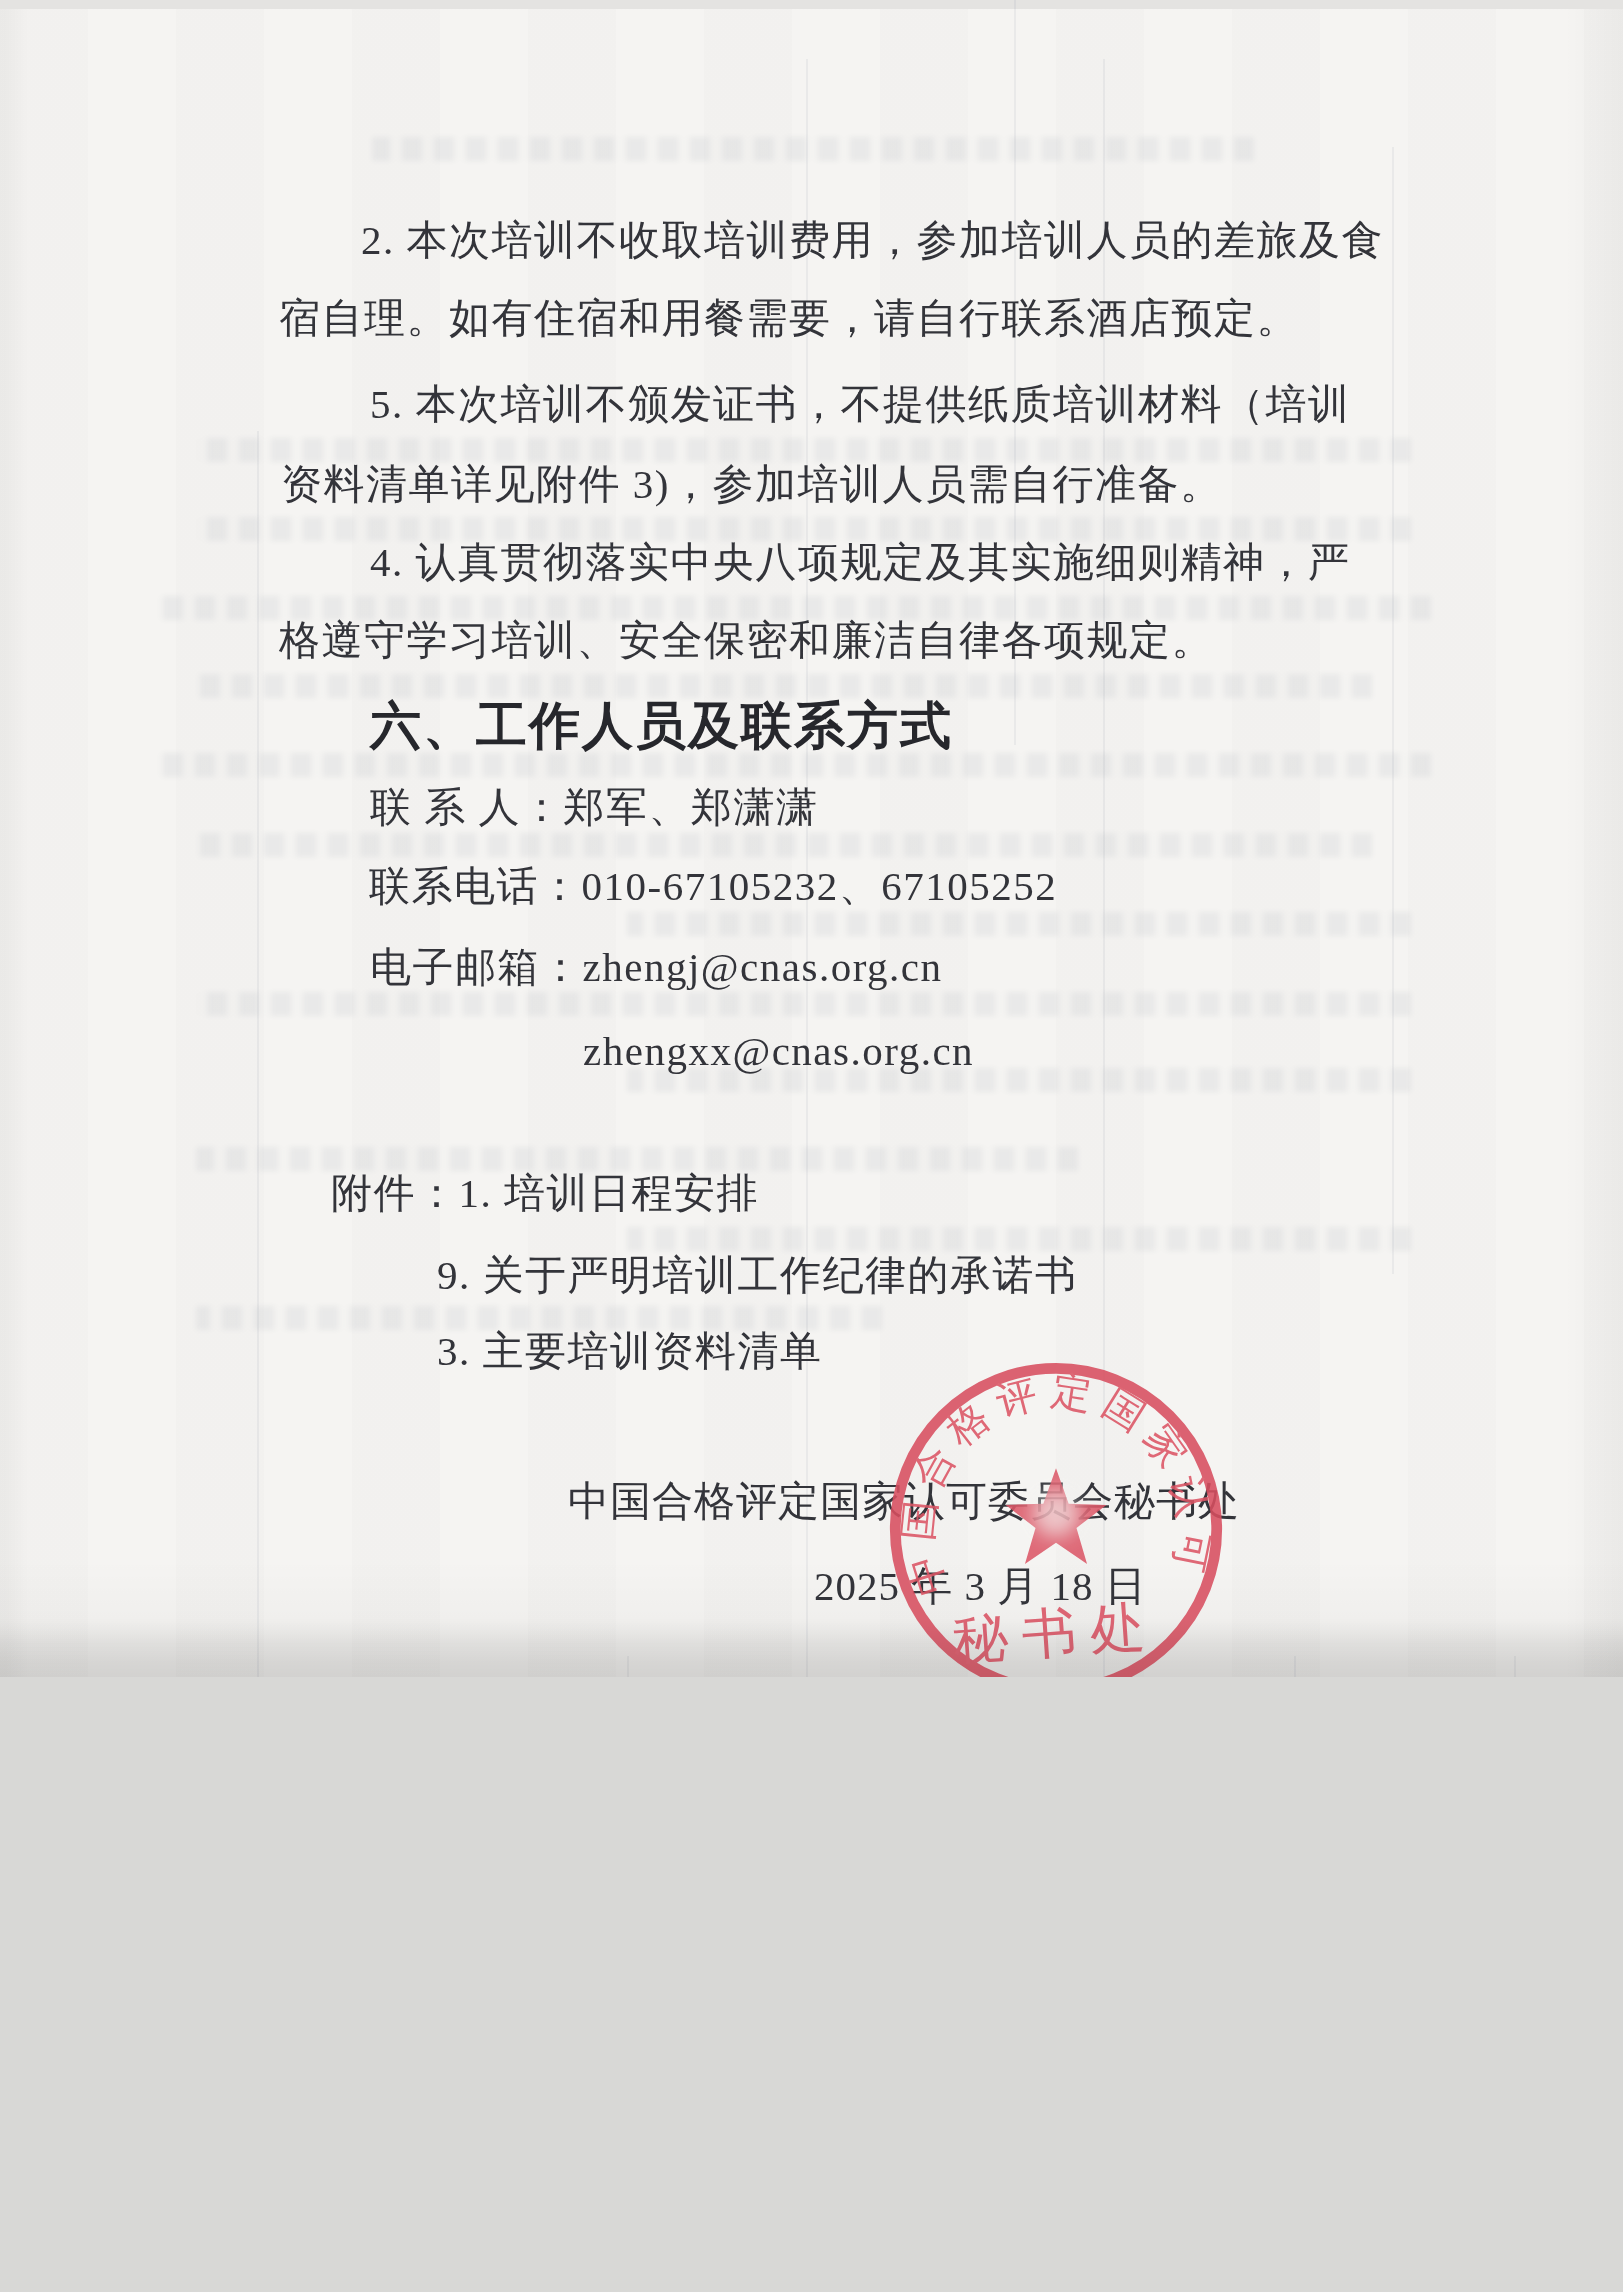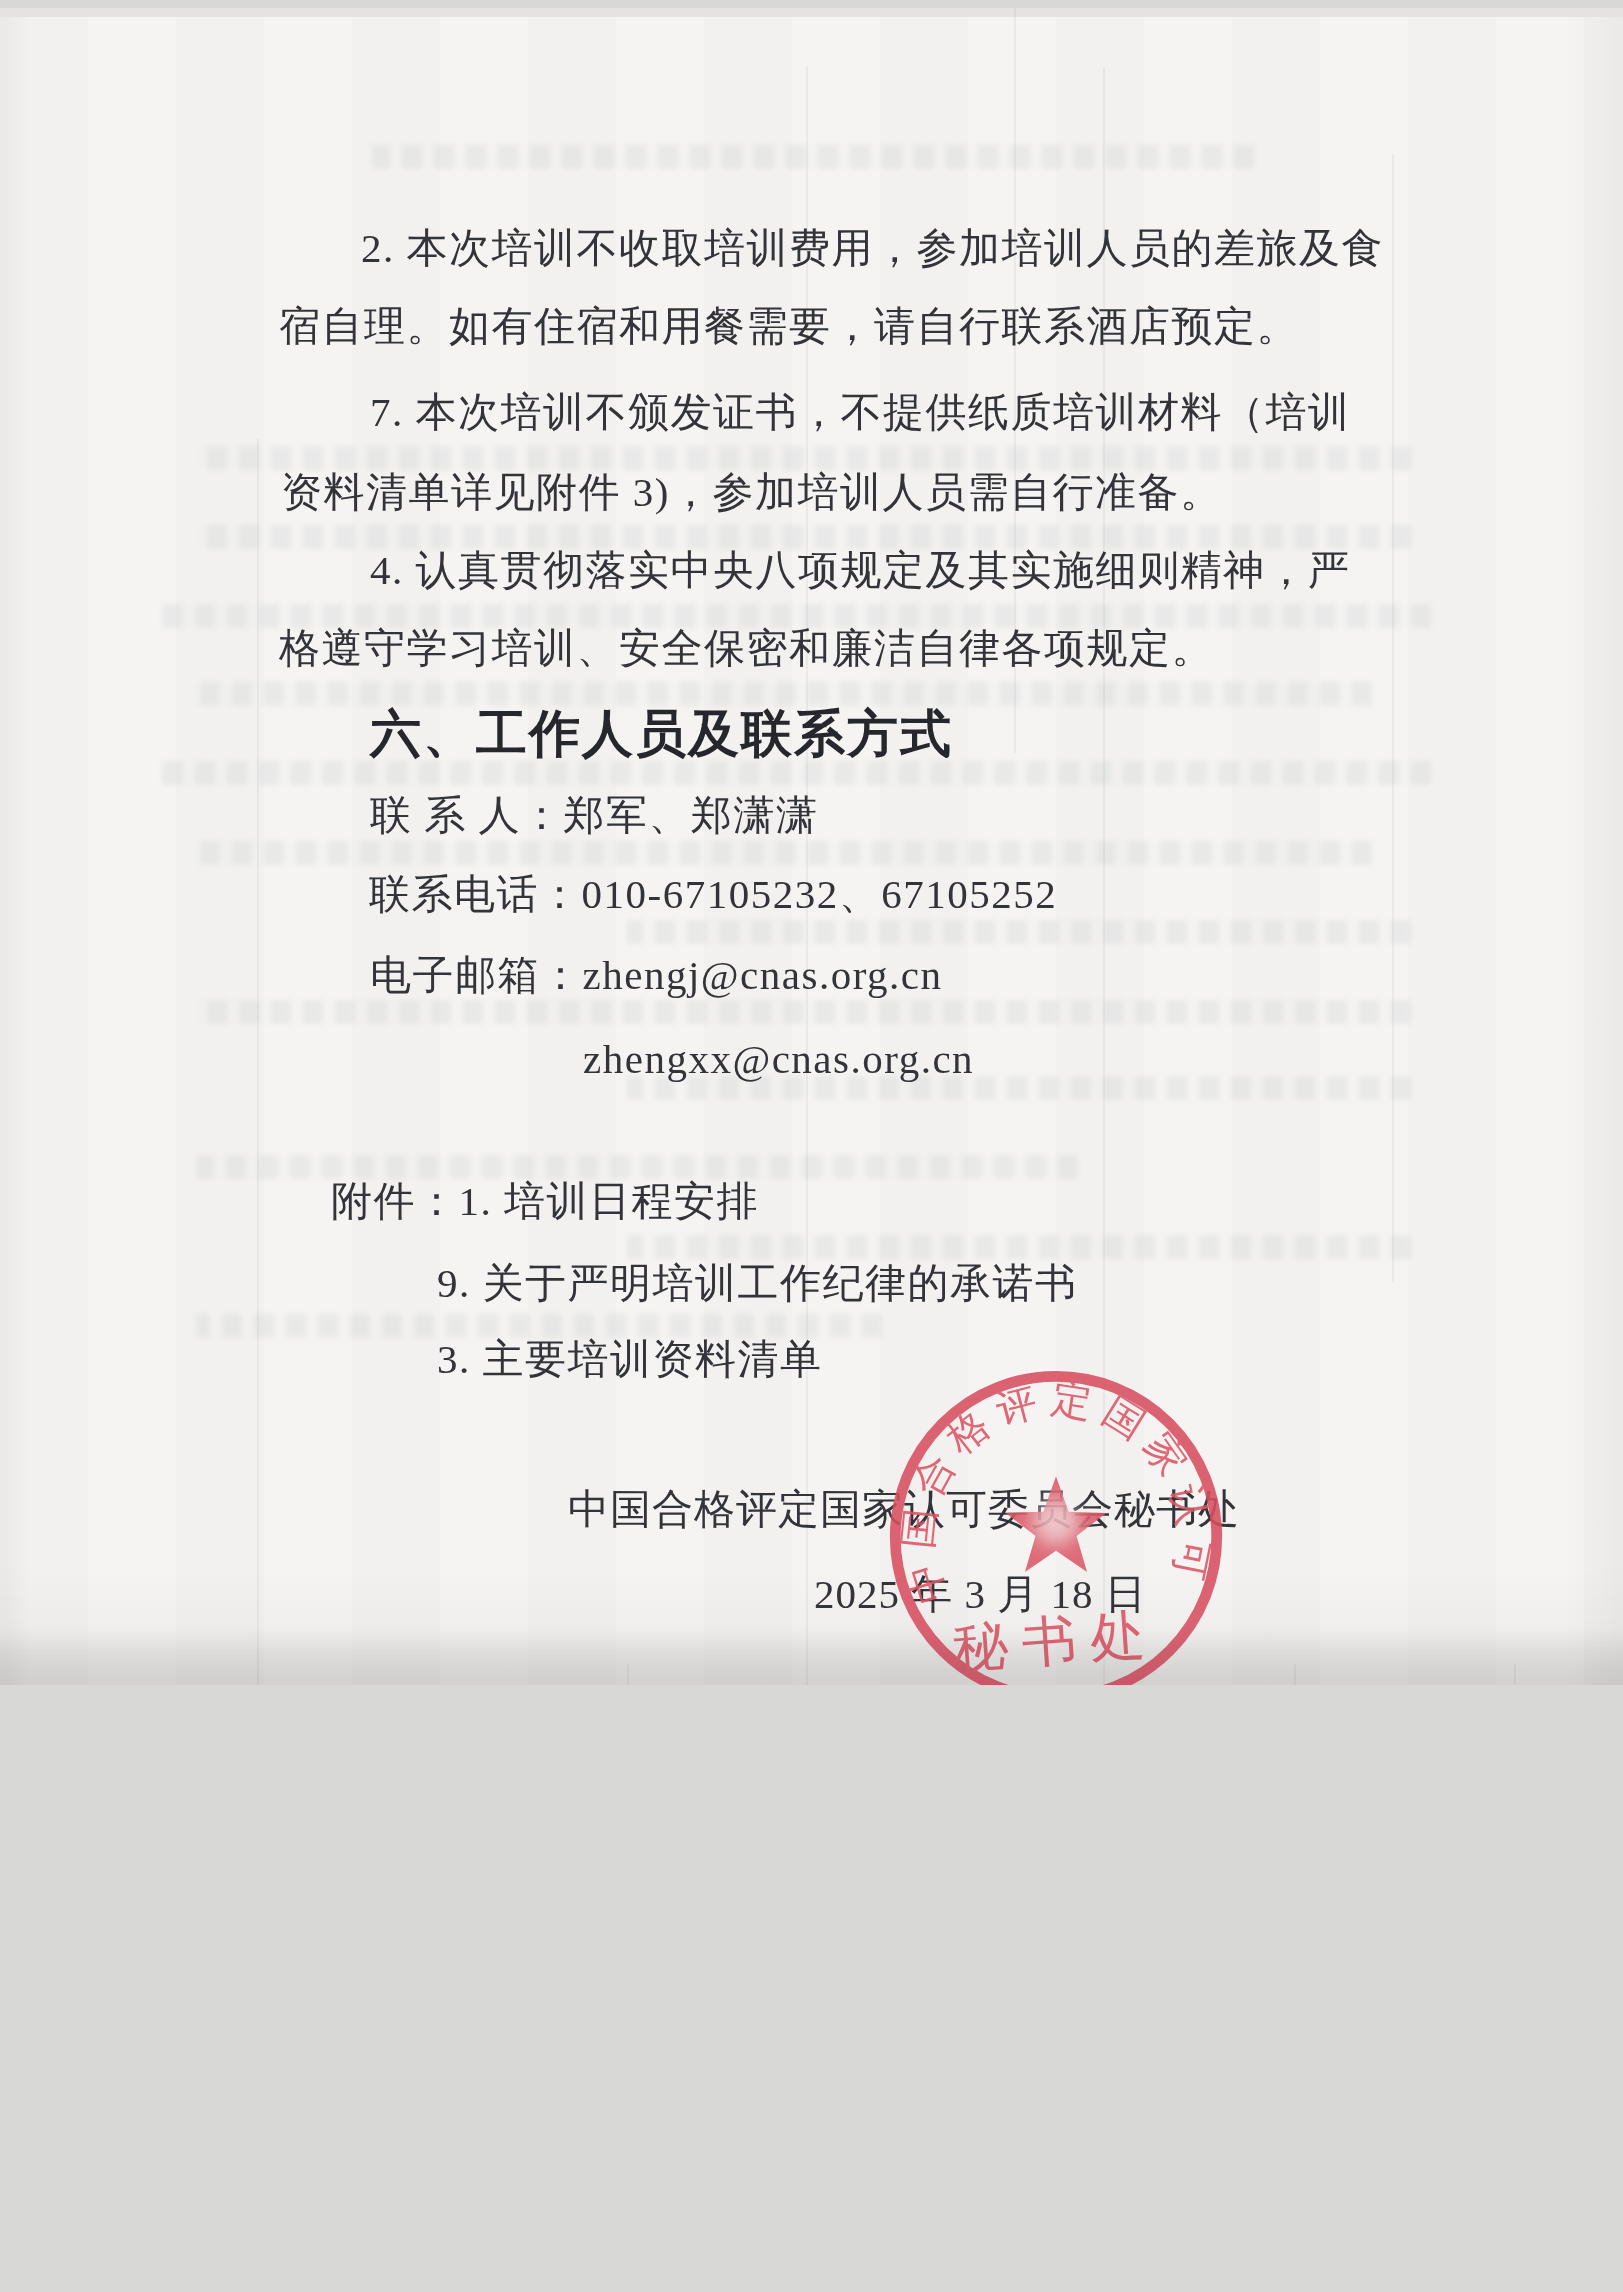--- a/index.html
+++ b/index.html
@@ -1,19 +1,19 @@
 <!DOCTYPE html>
 <html><head>
 <meta charset="utf-8">
 <style>
   html,body{margin:0;padding:0;background:#d8d8d6;}
   .page{
     position:relative;
     width:1623px;height:1677px;
-    margin:8px auto;
+    margin:0 auto;
     background:
       linear-gradient(180deg,#e8e7e5 0px,#f5f4f2 9.8px),
       #f5f4f2;
     overflow:hidden;
     font-family:"Liberation Serif","DejaVu Serif",serif;
     color:#33343a;
     text-decoration:underline;
   }
   
   .paper-tint{position:absolute;inset:0;pointer-events:none;
@@ -92,21 +92,21 @@
   <div class="smudge" style="left:627px;top:1227px;width:784px;"></div>
   <div class="smudge" style="left:196px;top:1306px;width:686px;"></div>
   <div class="smudge" style="left:157px;top:1707px;width:1274px;"></div>
   <div class="smudge" style="left:294px;top:1786px;width:980px;"></div>
   <div class="smudge" style="left:157px;top:1864px;width:1274px;"></div>
   <div class="smudge" style="left:294px;top:1943px;width:882px;"></div>
   <div class="smudge" style="left:157px;top:2019px;width:1274px;"></div>
 
   <div class="tline l-p2a">2. 本次培训不收取培训费用，参加培训人员的差旅及食</div>
   <div class="tline l-p2b">宿自理。如有住宿和用餐需要，请自行联系酒店预定。</div>
-  <div class="tline l-p3a">7.  本次培训不颁发证书，不提供纸质培训材料（培训</div>
+  <div class="tline l-p3a">5.  本次培训不颁发证书，不提供纸质培训材料（培训</div>
   <div class="tline l-p3b">资料清单详见附件 3)，参加培训人员需自行准备。</div>
   <div class="tline l-p4a">4.  认真贯彻落实中央八项规定及其实施细则精神，严</div>
   <div class="tline l-p4b">格遵守学习培训、安全保密和廉洁自律各项规定。</div>
 
   <div class="tline l-head">六、工作人员及联系方式</div>
 
   <div class="tline l-person">联 系 人：郑军、郑潇潇</div>
   <div class="tline l-phone">联系电话：010-67105232、67105252</div>
   <div class="tline l-email1">电子邮箱：zhengj@cnas.org.cn</div>
   <div class="tline l-email2">zhengxx@cnas.org.cn</div>

